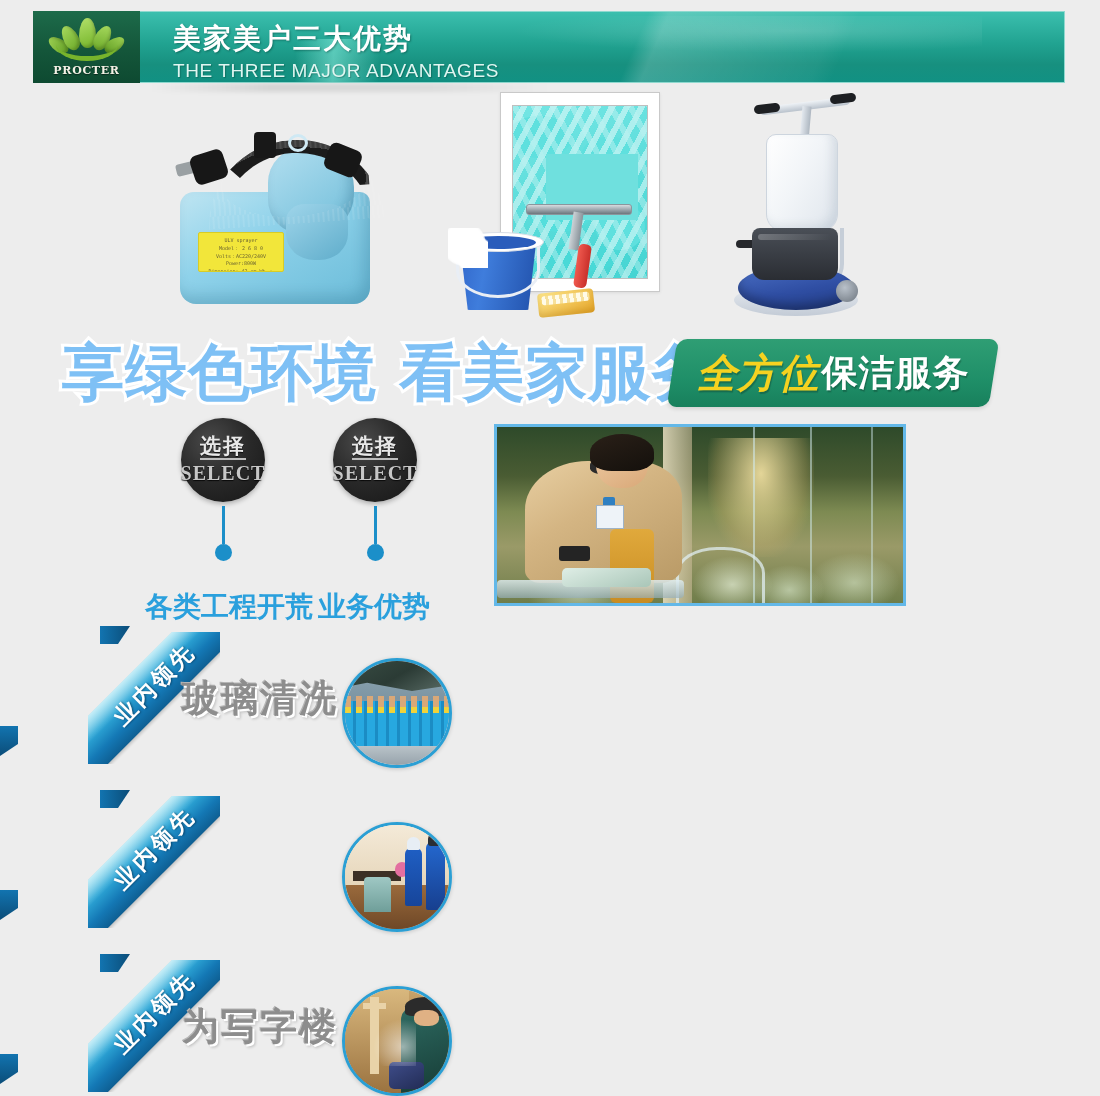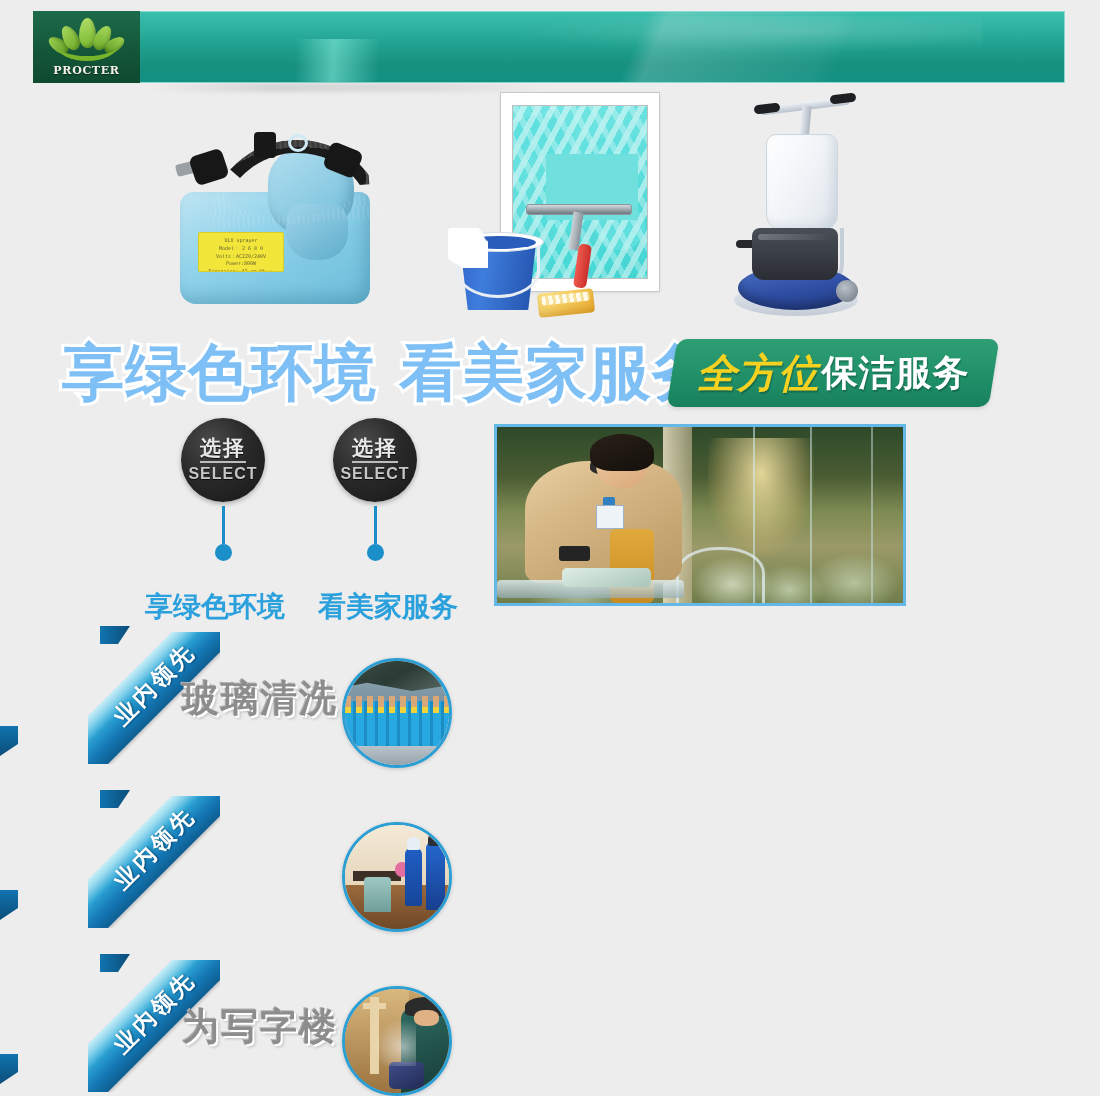--- a/index.html
+++ b/index.html
@@ -279,22 +279,22 @@
     display:flex; flex-direction:column; align-items:center; justify-content:center;
     box-shadow:0 2px 5px rgba(0,0,0,.28);
     text-align:center;
   }
   .sel-cn{
     color:#e8e8e8; font-size:21px; font-weight:bold; letter-spacing:2px;
     border-bottom:2px solid #bdbdbd; padding-bottom:1px; line-height:1.05;
     text-shadow:0 1px 1px rgba(0,0,0,.8);
   }
   .sel-en{
-    color:#c7c7c7; font-size:16px; font-weight:bold; letter-spacing:1px; margin-top:2px;
-    font-family:Liberation Sans, sans-serif; text-shadow:0 1px 1px rgba(0,0,0,.8);
+    color:#c7c7c7; font-size:20px; font-weight:bold; letter-spacing:1px; margin-top:2px;
+    font-family:Liberation Serif, serif; text-shadow:0 1px 1px rgba(0,0,0,.8);
   }
   .sel-stem{ width:3px; height:38px; background:#1b8fc9; margin:4px auto 0; }
   .sel-dot{ width:17px; height:17px; border-radius:50%; background:#1b8fc9; margin:0 auto; }
   .sel-label{
     position:absolute; top:588px; font-size:28px; font-weight:bold; color:#2aa0dd;
     white-space:nowrap;
   }
   .sel-label-1{ left:145px; }
   .sel-label-2{ left:318px; }
 
@@ -491,20 +491,24 @@
       <div class="leaf l2"></div>
       <div class="leaf l1"></div>
       <div class="leaf c"></div>
       <div class="leaf r1"></div>
       <div class="leaf r2"></div>
       <div class="logo-arc"></div>
     </div>
     <div class="logo-text">PROCTER</div>
   </div>
 
+  <div class="header-titles">
+    <div class="header-cn">美家美户三大优势</div>
+    <div class="header-en">THE THREE MAJOR ADVANTAGES</div>
+  </div>
 </div>
 <div class="header-shadow"></div>
 
 <div class="products">
 
   <div class="sprayer">
     <div class="spr-body"></div>
     <div class="spr-head"></div>
     <div class="spr-motor"></div>
     <div class="spr-nozzle"></div>
@@ -576,22 +580,22 @@
   </div>
   <div class="sel-item sel-2">
     <div class="sel-circle">
       <div class="sel-cn">选择</div>
       <div class="sel-en">SELECT</div>
     </div>
     <div class="sel-stem"></div>
     <div class="sel-dot"></div>
   </div>
 </div>
-<div class="sel-label sel-label-1">享绿色环境</div>
-<div class="sel-label sel-label-2">看美家服务</div>
+<div class="sel-label sel-label-1">各类工程开荒</div>
+<div class="sel-label sel-label-2">业务优势</div>
 
 <div class="main-photo">
   <div class="mp-bg"></div>
   <div class="mp-sun"></div>
   <div class="mp-pillar"></div>
   <div class="mp-foliage"></div>
   <div class="mp-glass-a"></div>
   <div class="mp-glass-b"></div>
   <div class="mp-glass-c"></div>
   <div class="mp-chair"></div>

